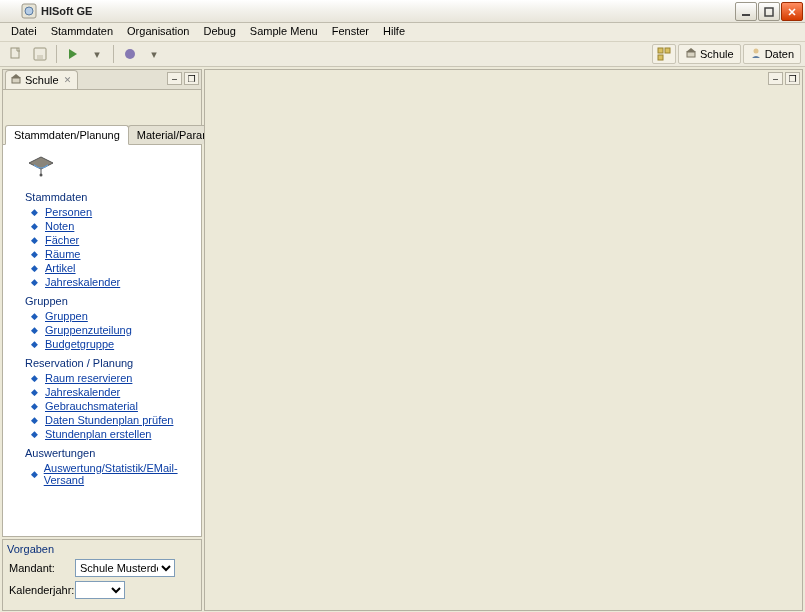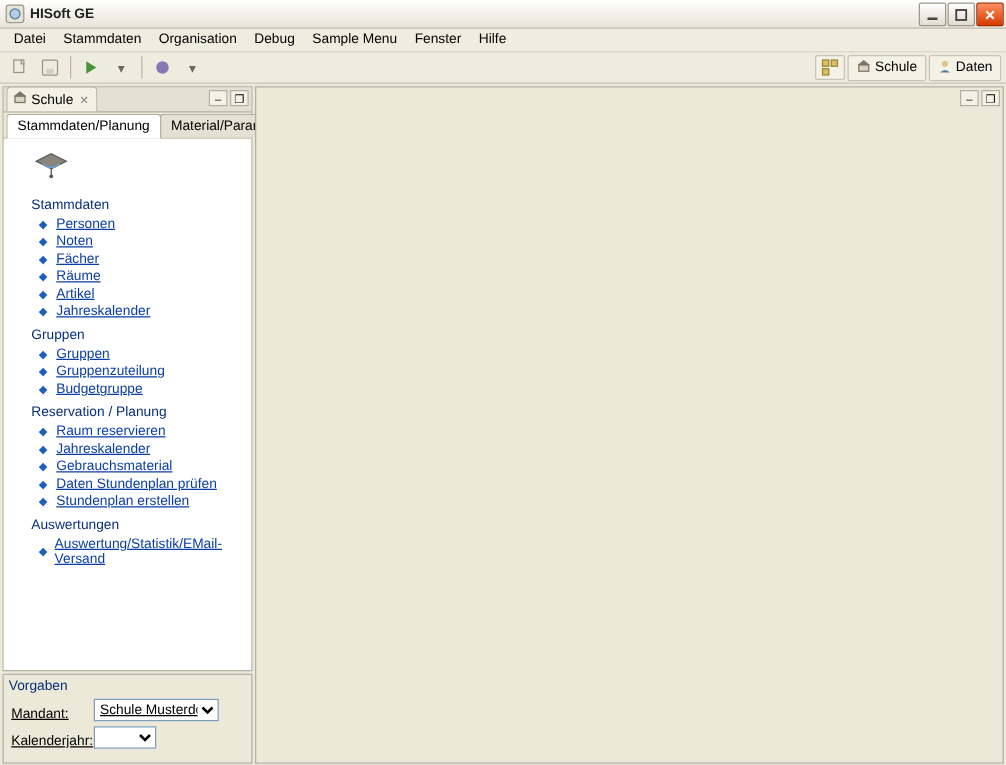--- a/index.html
+++ b/index.html
@@ -13,21 +13,21 @@
     overflow: hidden;
     color: #000;
   }
   
   .titlebar {
     height: 22px;
     background: linear-gradient(to bottom, #ffffff 0%, #f4f3ee 40%, #e8e5da 100%);
     border-bottom: 1px solid #c0bcae;
     display: flex;
     align-items: center;
-    padding: 0 2px;
+    padding: 0 19px;
     position: relative;
   }
   .titlebar .app-icon {
     width: 16px; height: 16px;
     margin: 0 4px 0 2px;
     display: inline-block;
   }
   .titlebar .title-text { font-weight: bold; color: #222; }
   .win-buttons {
     position: absolute;
@@ -177,20 +177,21 @@
     cursor: default;
   }
   
   .inner-tab-strip {
     height: 20px;
     display: flex;
     align-items: flex-end;
     padding-left: 2px;
     background: #ece9d8;
     border-bottom: 1px solid #b5b1a2;
+    margin-top: 34px;
   }
   .inner-tab {
     padding: 3px 8px;
     border: 1px solid #b5b1a2;
     border-bottom: none;
     border-top-left-radius: 3px;
     border-top-right-radius: 3px;
     background: #e4e1d3;
     font-size: 11px;
     margin-right: -1px;
@@ -242,21 +243,21 @@
     flex:1;
     display:flex;
     flex-direction:column;
     gap:4px;
   }
   .vorgaben-title {
     color: #0a2f7a;
     font-size: 11px;
     padding: 3px 4px 0 4px;
   }
-  .form-row { display:flex; align-items:flex-end; gap: 6px; text-decoration: underline; }
+  .form-row { display:flex; align-items:center; gap: 6px; }
   .form-row label { width: 60px; }
   .form-row select {
     font-family: inherit; font-size: 11px;
     border: 1px solid #7f9db9;
     height: 18px;
     background: #fff;
   }
   .form-row select.mandant { width: 100px; }
   .form-row select.kalender { width: 50px; padding-left: 48px; }
 </style>

